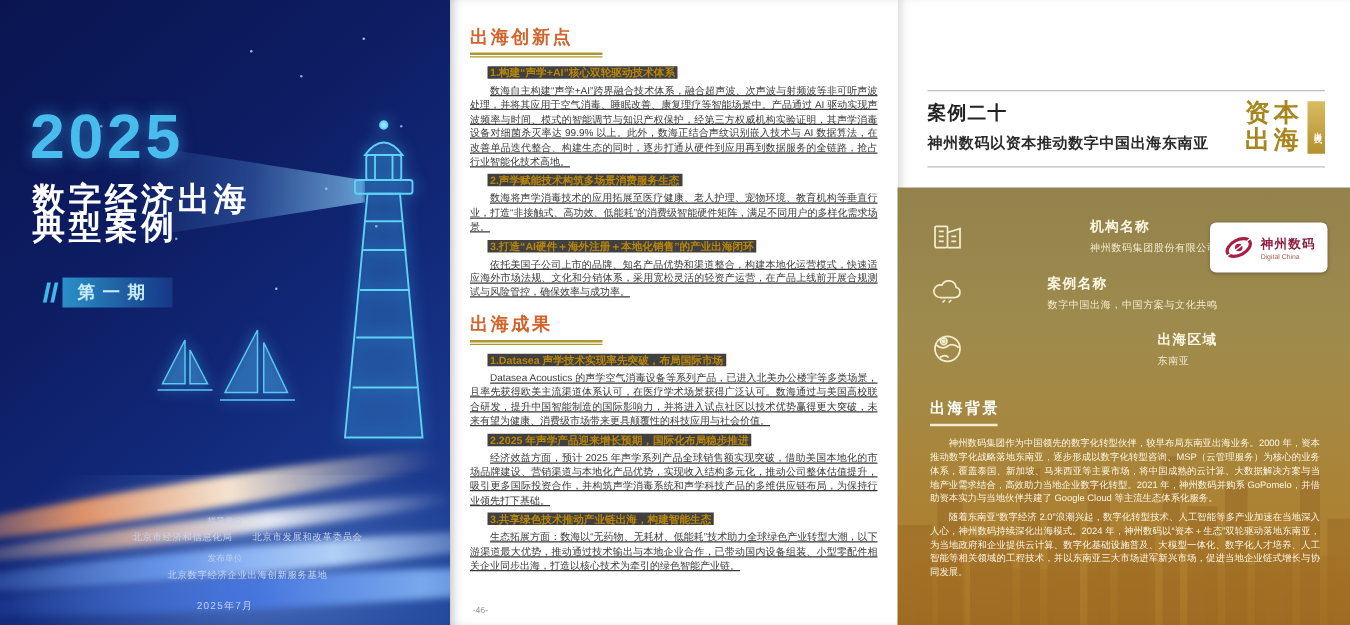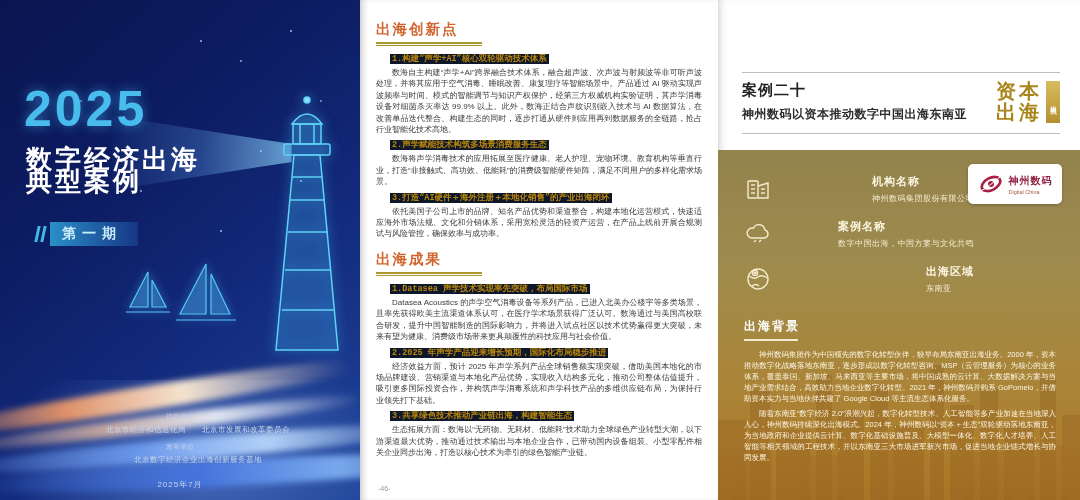--- a/index.html
+++ b/index.html
@@ -47,22 +47,22 @@
   .mid{width:358px;height:500px;flex:0 0 358px;background:#ffffff;position:relative;
        box-shadow:inset 6px 0 10px -6px rgba(0,0,0,.35);padding:20px 16px 0 16px;box-sizing:border-box;}
   .mid-header{display:flex;align-items:center;margin-bottom:14px;}
   .mid-header .bar{width:4px;height:15px;background:#1e3796;margin-right:6px;}
   .mid-header .txt{font-size:10.5px;font-weight:700;color:#1e3796;letter-spacing:.5px;}
   .sec{margin-bottom:6px;}
   .sec-head{font-size:14.5px;font-weight:800;color:#d2652d;letter-spacing:2px;}
   .sec-underline{width:106px;height:4px;border-top:2px solid #ad972f;border-bottom:1px solid #ad972f;
       box-sizing:border-box;margin:3px 0 7px 0;}
   .subhead{font-size:8.5px;font-weight:700;color:#b8860b;margin:4px 0 2px 14px;}
-  .subhead span{background:#0f172a;padding:0 2px;font-family:Liberation Mono, monospace;}
-  .mid p{font-size:8px;line-height:11.4px;color:#3a3a3a;margin:0;text-align:justify;text-indent:2em;}
+  .subhead span{background:#404040;padding:0 2px;}
+  .mid p{font-size:8px;line-height:11.4px;color:#3a3a3a;margin:0;text-align:justify;text-indent:2em;text-decoration:underline;}
   .pagenum{position:absolute;left:18px;bottom:8px;font-size:7px;color:#999;}
 
   
   .rgt{width:362px;height:492px;flex:0 0 362px;background:#ffffff;position:relative;
        box-shadow:inset 6px 0 10px -6px rgba(0,0,0,.25);padding-left:12px;}
   .case-block{position:absolute;left:24px;top:72px;width:318px;border-top:1px solid #bdbdbd;
        border-bottom:1px solid #bdbdbd;padding:8px 0 10px 0;display:flex;justify-content:space-between;}
   .case-no{font-size:15px;font-weight:800;color:#222;letter-spacing:1px;}
   .case-title{font-size:12px;font-weight:800;color:#2b2b2b;margin-top:6px;letter-spacing:.5px;}
   .badge{display:flex;align-items:stretch;}
@@ -74,21 +74,21 @@
   .gold{position:absolute;left:0;top:150px;width:362px;height:350px;overflow:hidden;
        background:linear-gradient(180deg,#93824c 0%,#9d8a4d 30%,#a78d45 55%,#b28e3d 78%,#c29539 100%);}
   .skyline{position:absolute;left:0;bottom:0;width:100%;height:170px;opacity:.45;}
   .gold-shade{position:absolute;left:0;bottom:0;width:100%;height:220px;
        background:linear-gradient(180deg,rgba(150,95,25,0) 0%,rgba(160,100,25,.35) 70%,rgba(140,85,20,.5) 100%);}
   .fields{position:absolute;left:26px;top:24px;width:230px;}
   .field{display:flex;margin-bottom:15px;justify-content:space-between;}
   .field .ficon{width:28px;height:28px;margin-right:12px;flex:0 0 28px;}
   .field .flabel{font-size:11px;font-weight:700;color:#fcf6e2;letter-spacing:1px;}
   .field .fvalue{font-size:8px;color:#f4ebcf;margin-top:4px;letter-spacing:.5px;}
-  .logo-box{position:absolute;right:18px;top:14px;width:94px;height:40px;background:#fff;border-radius:5px;
+  .logo-box{position:absolute;right:18px;top:28px;width:94px;height:40px;background:#fff;border-radius:5px;
        display:flex;align-items:center;justify-content:center;gap:5px;box-shadow:0 1px 3px rgba(0,0,0,.25);}
   .logo-txt .cn{font-size:10px;font-weight:800;color:#8d1f40;letter-spacing:1px;}
   .logo-txt .en{font-size:5.5px;color:#a85a45;margin-top:1px;}
   .bg-sec{position:absolute;left:26px;top:168px;width:312px;}
   .bg-head{font-size:12px;font-weight:800;color:#fff;letter-spacing:2px;}
   .bg-underline{width:54px;height:2px;background:#f5ecd0;margin:4px 0 8px 0;}
   .bg-sec p{font-size:7.5px;line-height:11px;color:#fdf6e3;margin:0 0 4px 0;text-align:justify;text-indent:2em;}
 </style>
 </head>
 <body>

